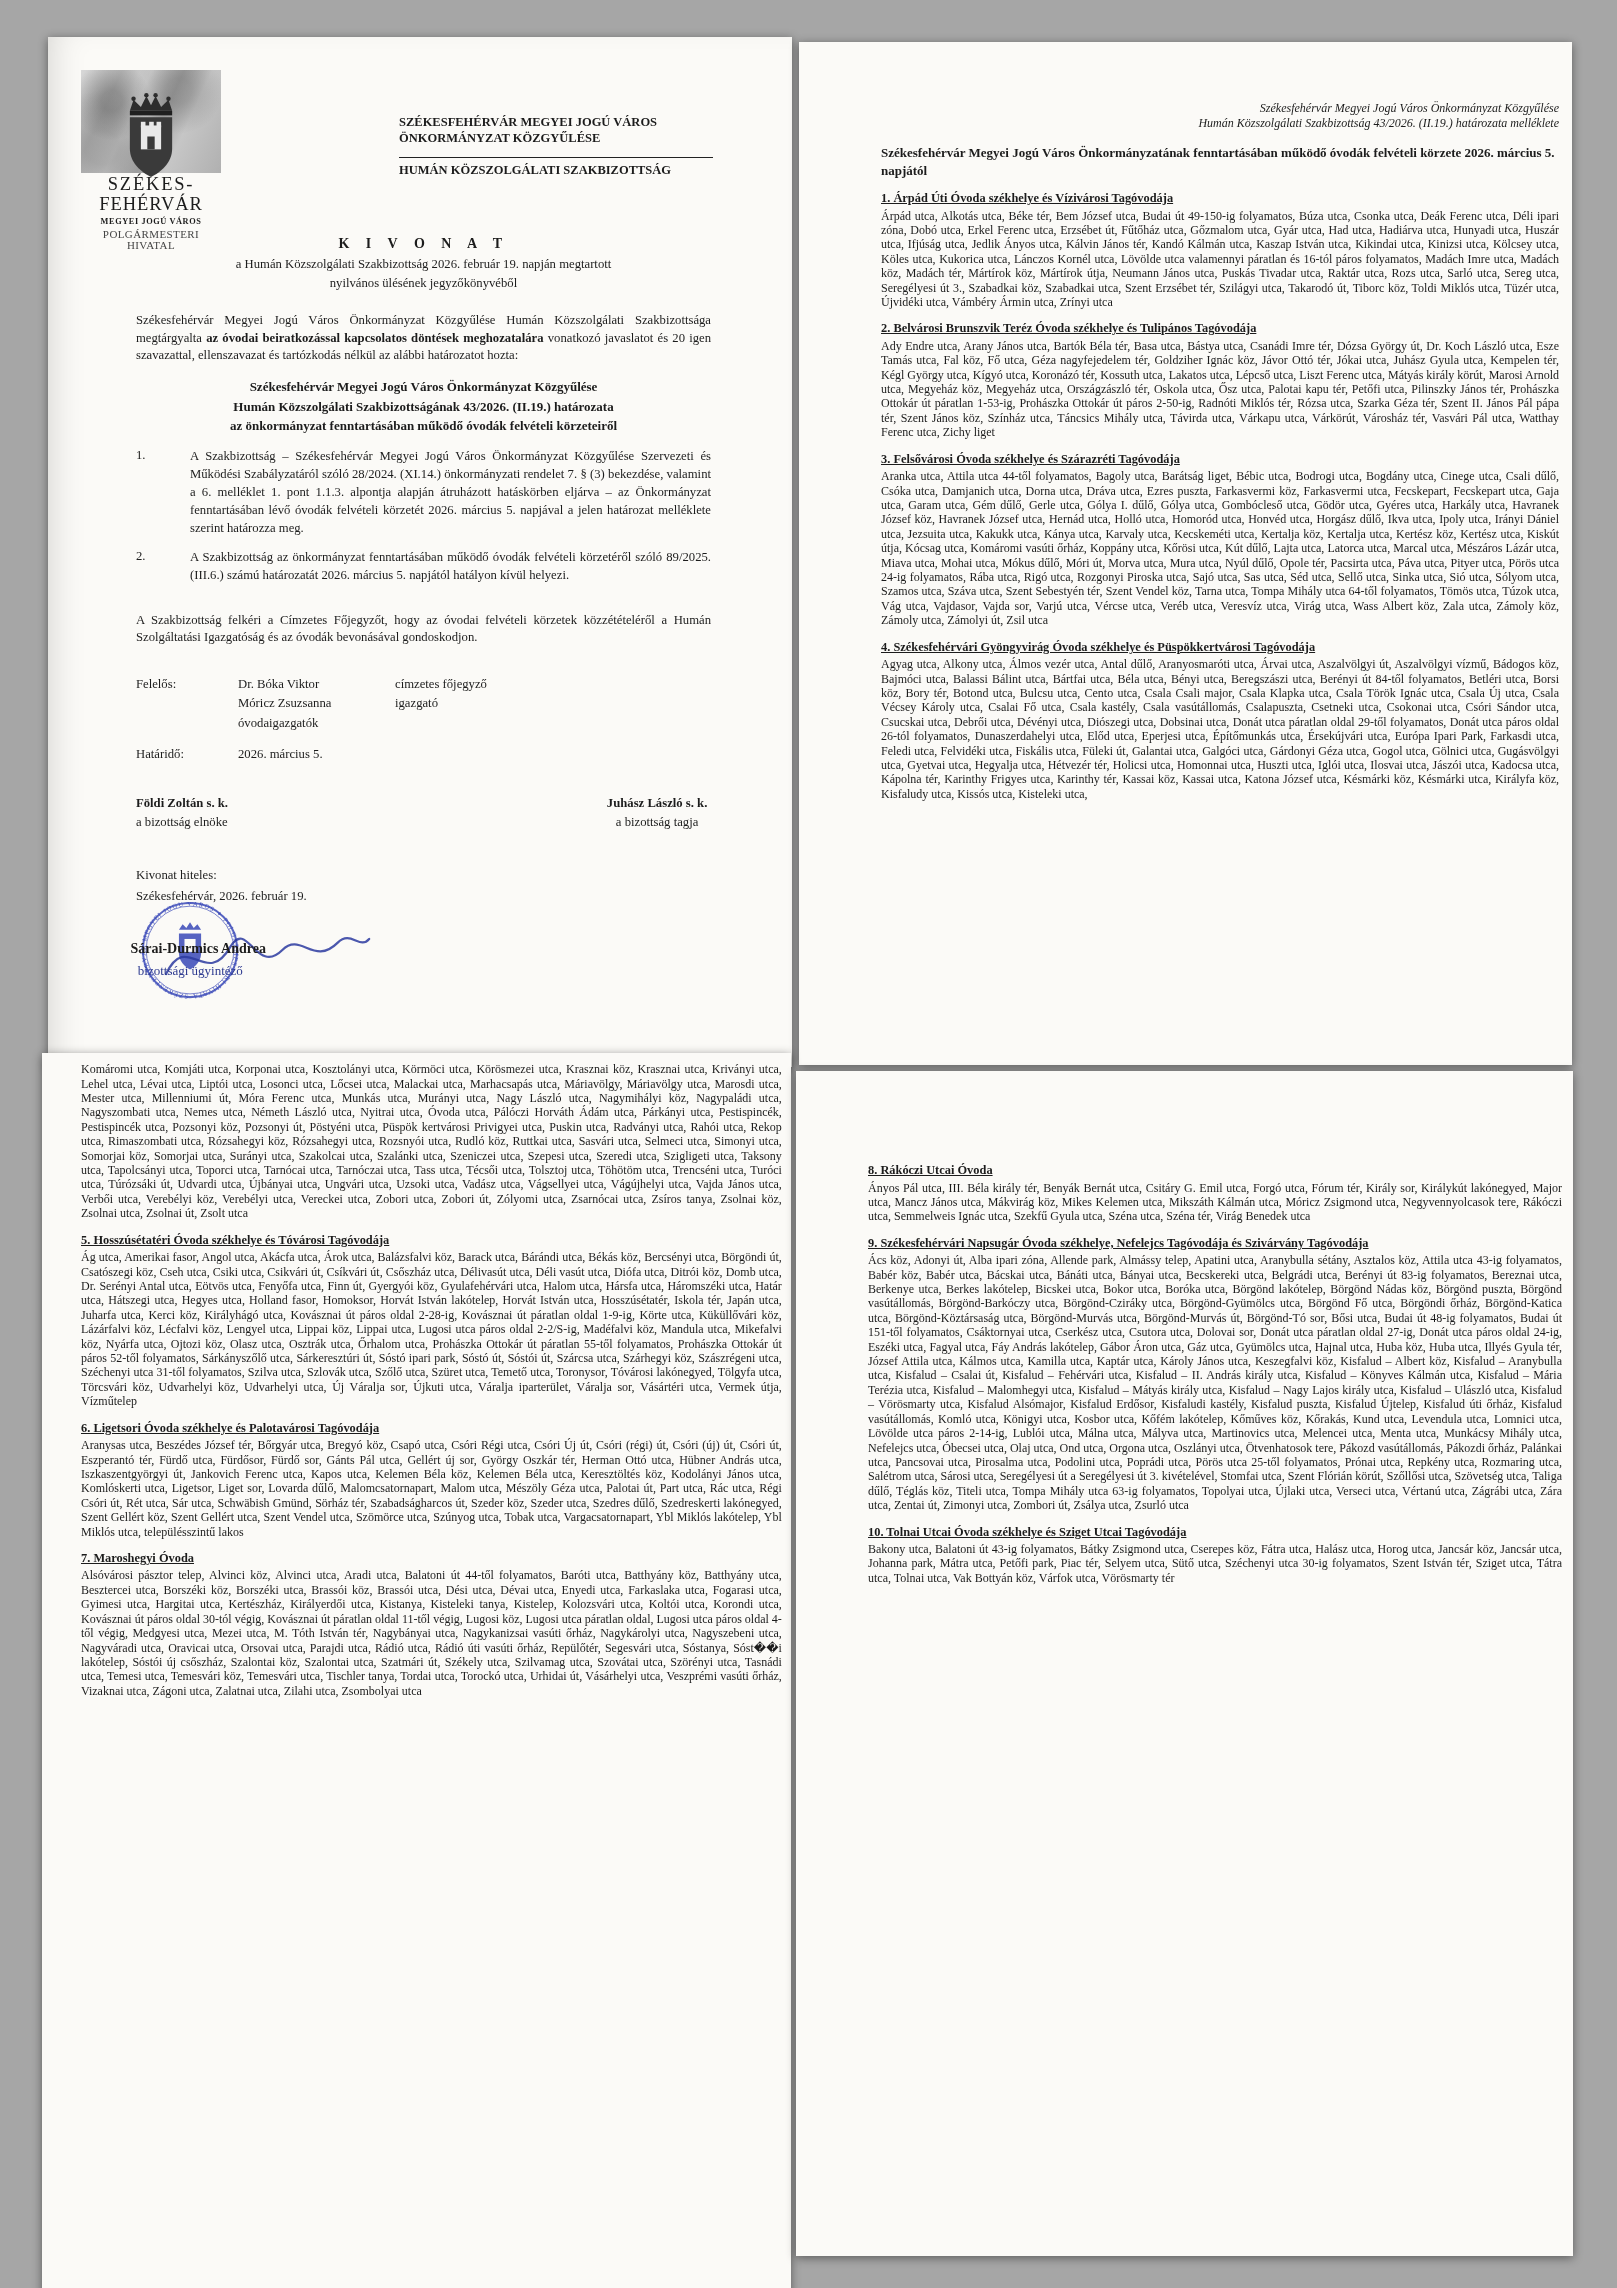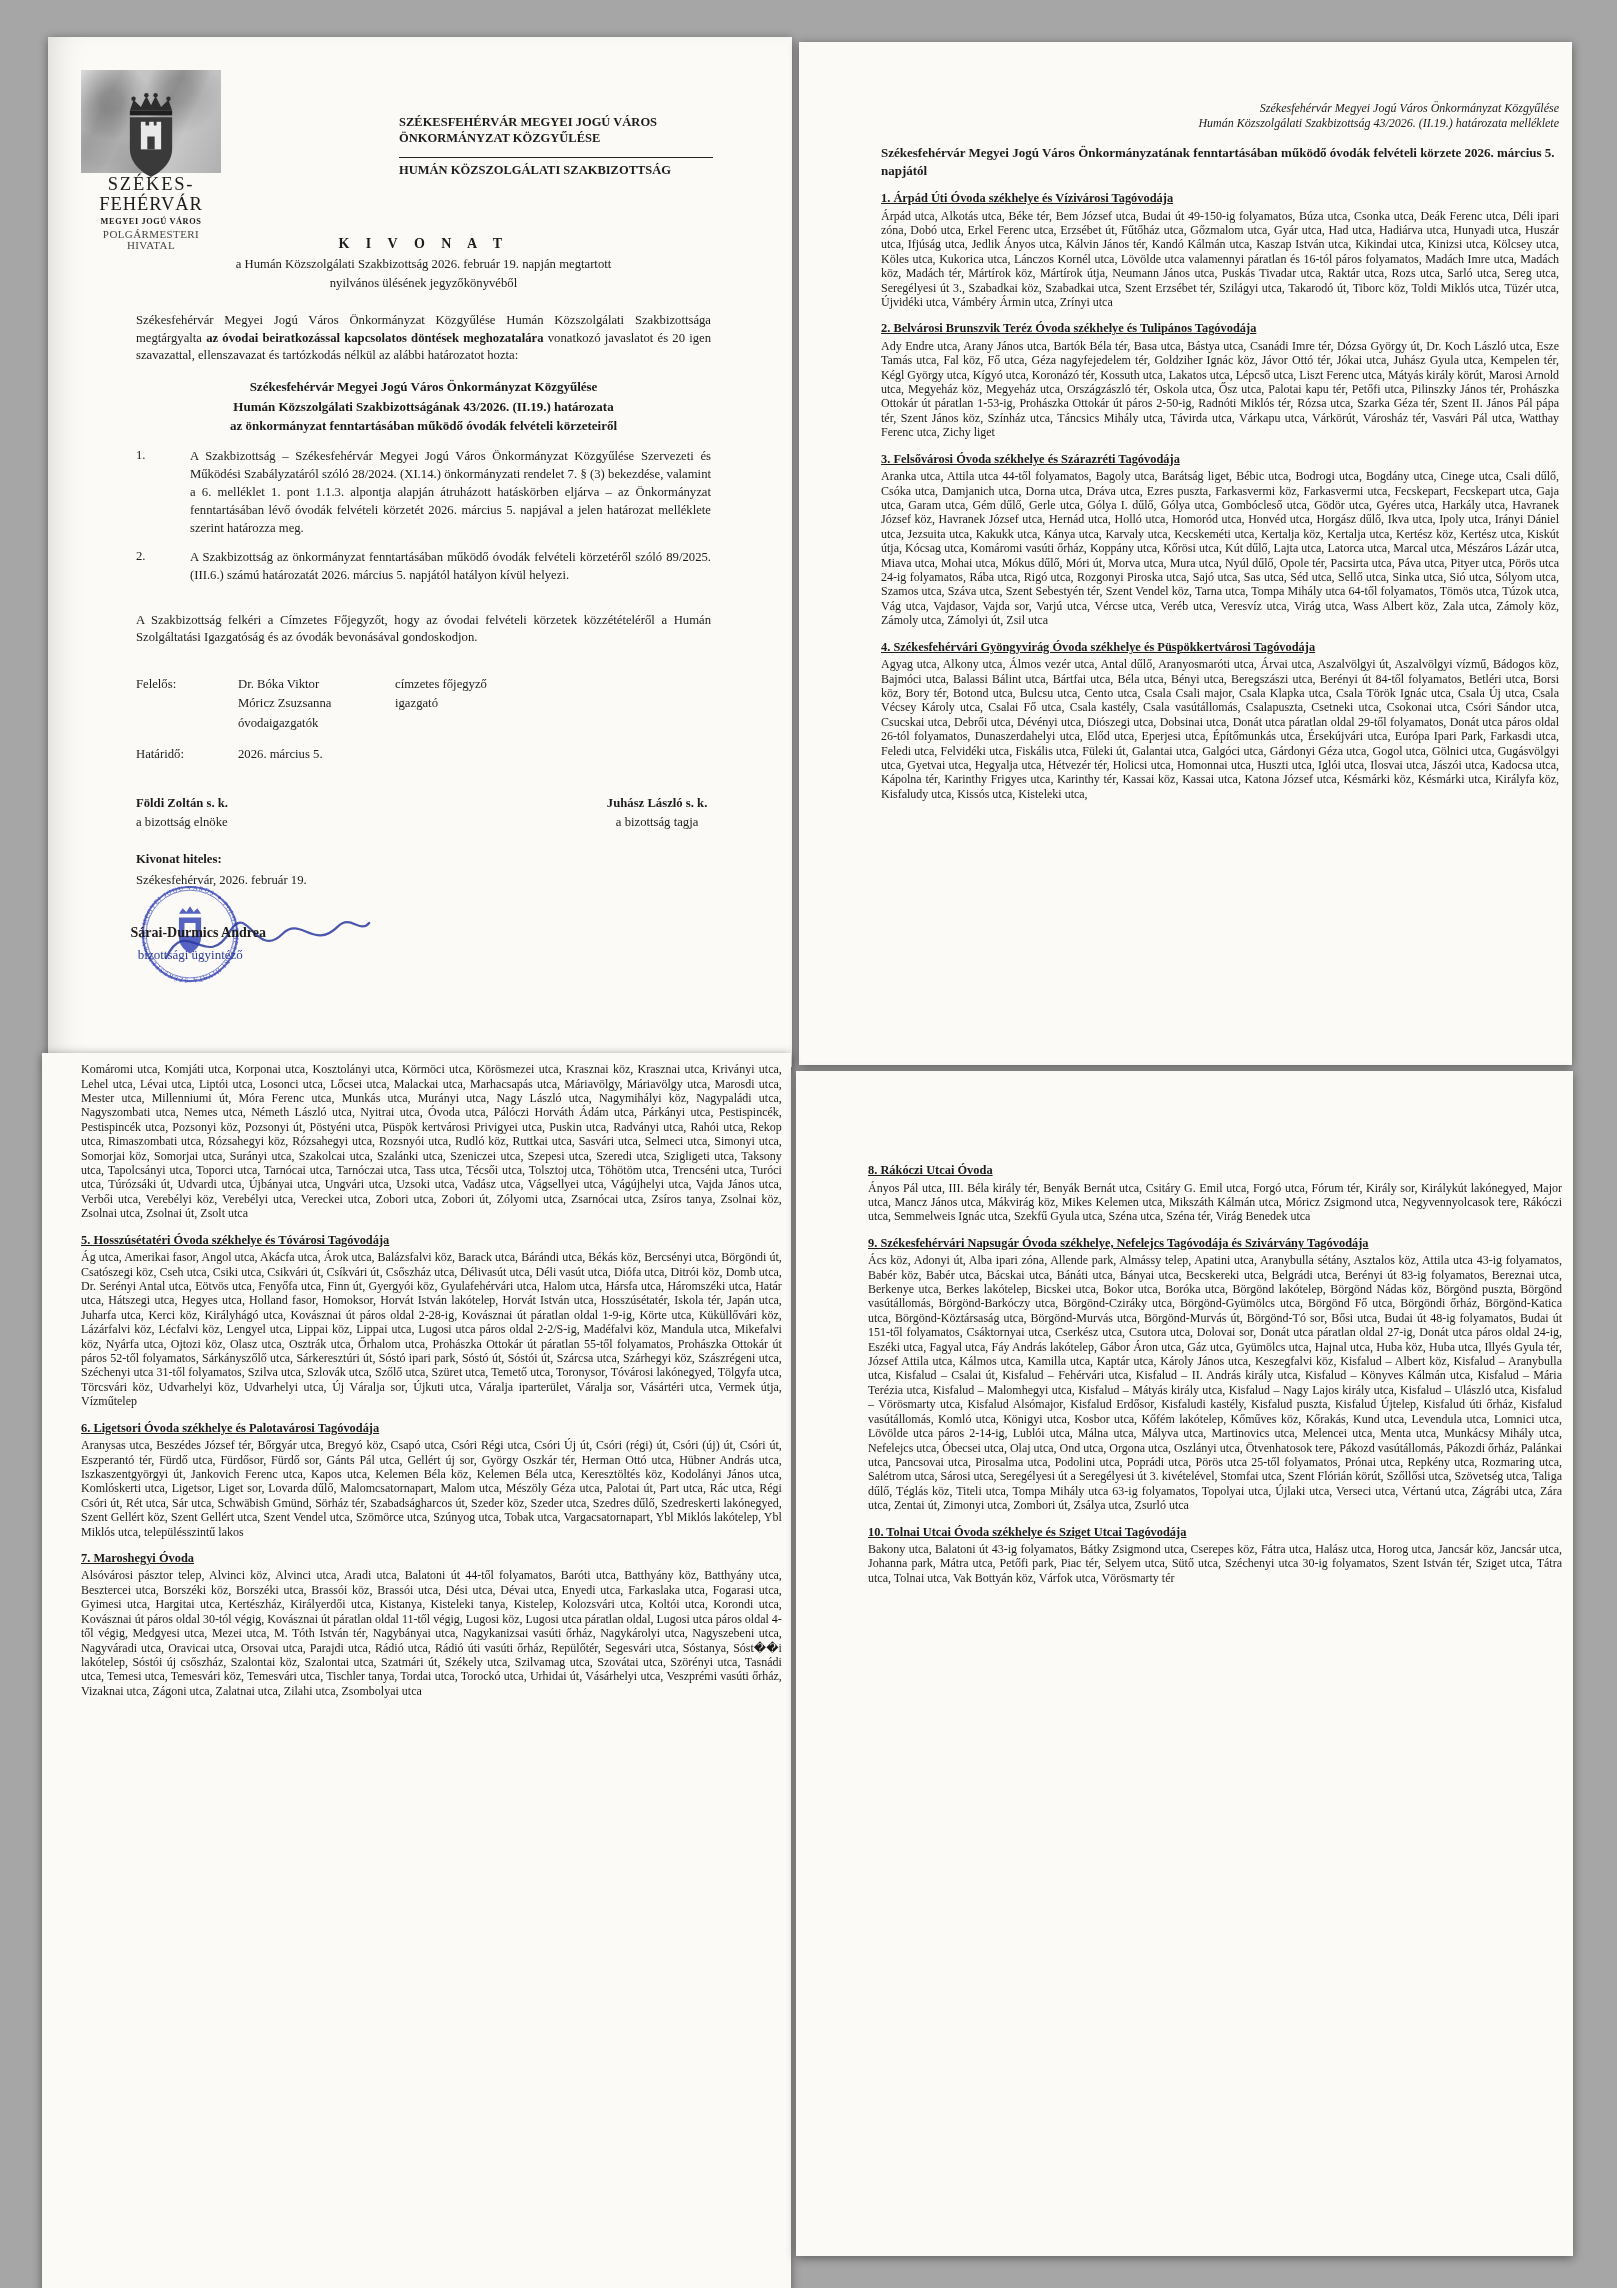--- a/index.html
+++ b/index.html
@@ -38,21 +38,21 @@
   .decision-list{margin-top:11px;}
   .num-item{display:flex;margin-bottom:11px;}
   .num{width:54px;flex:none;}
   .itext{flex:1;text-align:justify;line-height:18px;}
   .closing{margin-top:28px;text-align:justify;}
   .resp{margin-top:28px;display:grid;grid-template-columns:102px 157px auto;line-height:19.4px;}
   .deadline{margin-top:13px;display:grid;grid-template-columns:102px auto;}
   .sigs{margin-top:31px;display:flex;justify-content:space-between;padding-right:3.7px;line-height:18.5px;}
   .sig-name{font-weight:bold;}
   .sig-right{text-align:center;}
-  .hiteles{margin-top:20px;font-weight:bold;}
+  .hiteles{margin-top:36px;font-weight:normal;}
   .cert-date{margin-top:2.8px;}
   .stamp-area{position:relative;height:102px;}
   .stamp-svg{position:absolute;left:-18.5px;top:-3.7px;}
   .clerk-name{position:absolute;left:-5.5px;top:35px;font-weight:bold;font-size:14px;}
   .clerk-role{position:absolute;left:1.8px;top:57px;font-size:13px;color:#2d3a90;}
 
   
   .p2-content{position:absolute;left:82px;right:13px;top:59px;}
   .p3-content{position:absolute;left:39px;right:9.2px;top:7.4px;}
   .p4-content{position:absolute;left:72px;right:11px;top:92px;}

